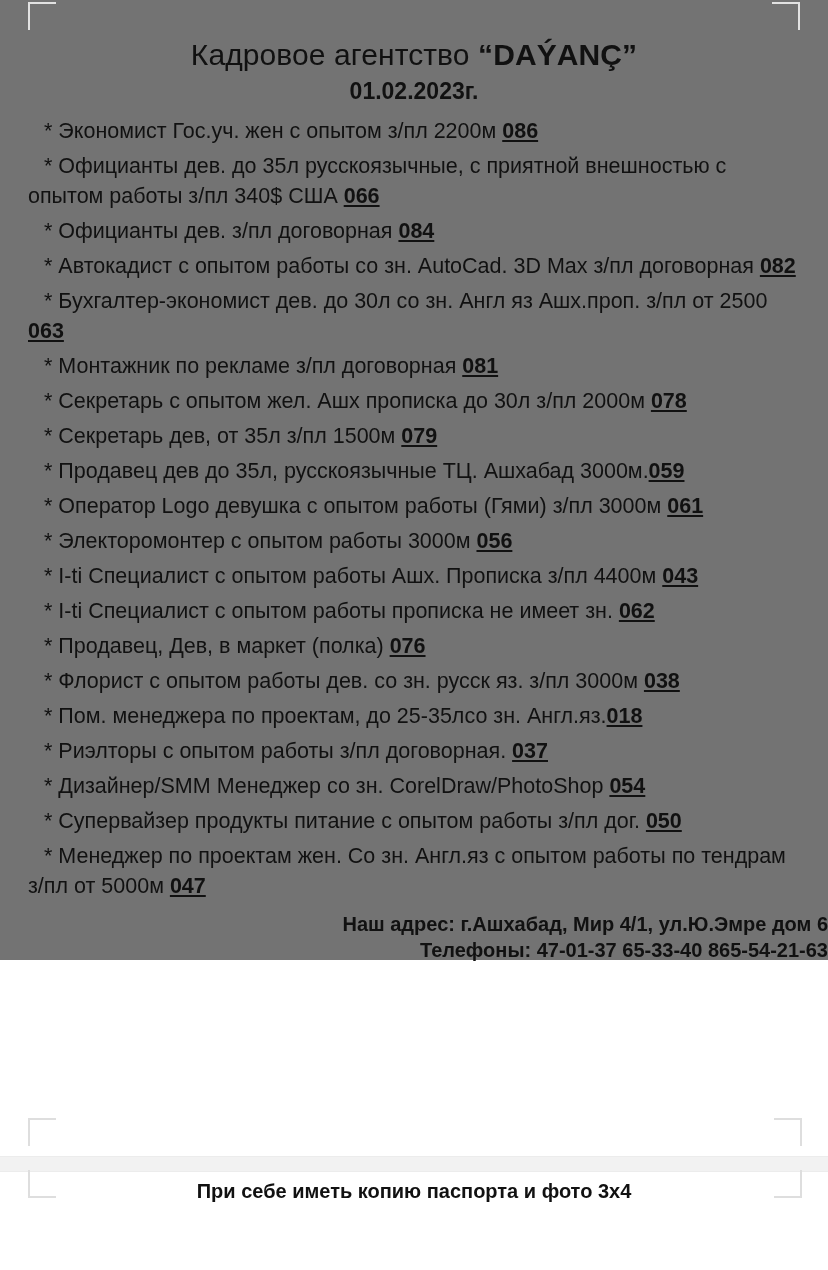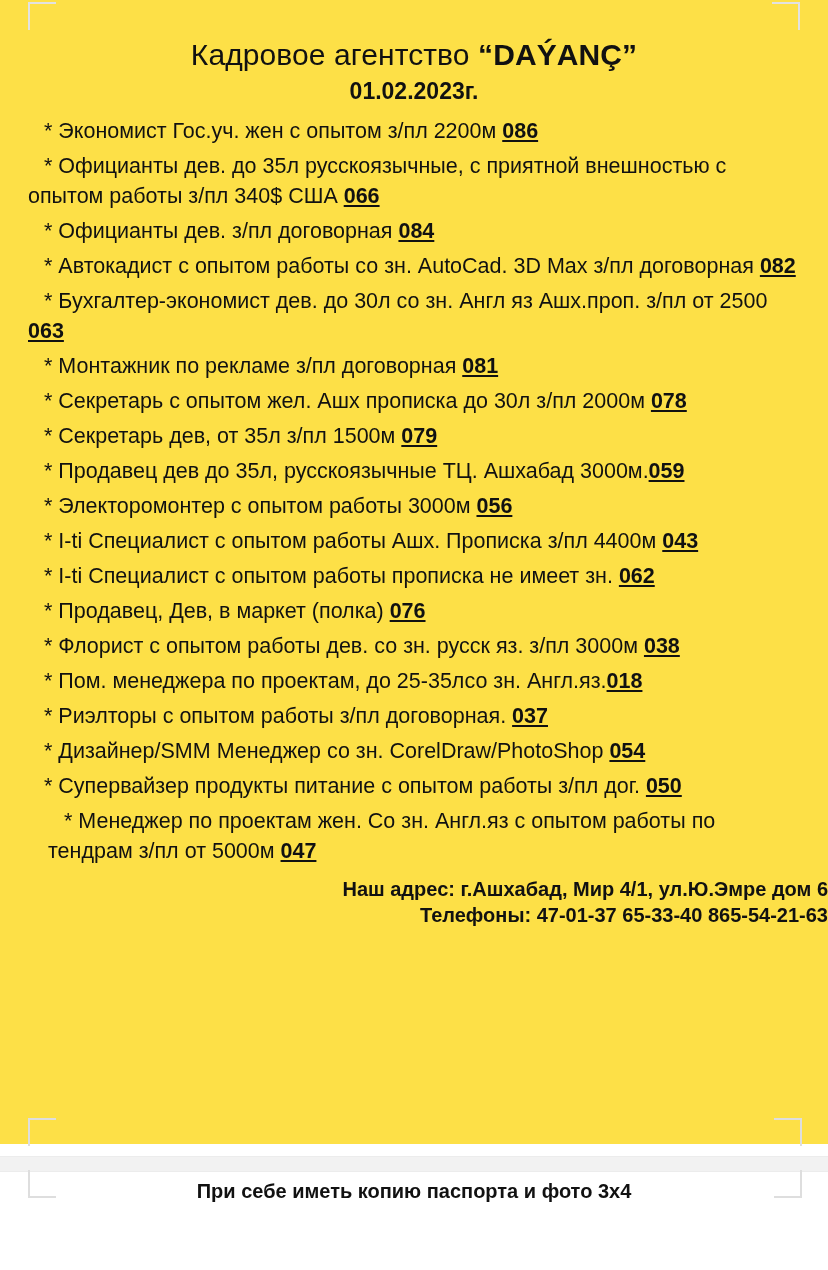--- a/index.html
+++ b/index.html
@@ -12,22 +12,22 @@
     height: 1270px;
     font-family: "Liberation Sans", sans-serif;
     color: #111111;
     position: relative;
     overflow: hidden;
   }
 
   .page {
     position: relative;
     width: 828px;
-    height: 1144px;
-    background: #fde047;
+    height: 960px;
+    background: #737373;
   }
 
   
   .corner {
     position: absolute;
     width: 26px;
     height: 26px;
     pointer-events: none;
   }
   .corner.tl-top   { top: 2px;    left: 28px;  border-left: 2px solid #e2e2e2; border-top: 2px solid #e2e2e2; }
@@ -77,21 +77,21 @@
     padding: 0 26px 0 28px;
   }
   .entry {
     font-size: 21.5px;
     line-height: 30px;
     color: #111111;
     margin-bottom: 5px;
     text-indent: 16px;
     word-spacing: 0px;
   }
-  .entry.tight { margin-bottom: 4px; margin-left: 20px; }
+  .entry.tight { margin-bottom: 4px; }
   .entry .code {
     text-decoration: underline;
     font-weight: bold;
     text-underline-offset: 2px;
   }
 
   
   .contact {
     text-align: right;
     font-weight: bold;
@@ -130,20 +130,21 @@
   <div class="listing">
     <div class="entry"><span>* Экономист Гос.уч. жен с опытом з/пл 2200м  </span><span class="code">086</span></div>
     <div class="entry"><span>* Официанты дев. до 35л русскоязычные, с приятной внешностью с опытом работы  з/пл 340$ США </span><span class="code">066</span></div>
     <div class="entry"><span>* Официанты дев. з/пл договорная </span><span class="code">084</span></div>
     <div class="entry"><span>* Автокадист с опытом работы со зн. AutoCad. 3D Max з/пл договорная </span><span class="code">082</span></div>
     <div class="entry"><span> * Бухгалтер-экономист дев. до 30л со зн.  Англ яз Ашх.проп. з/пл от 2500 </span><span class="code">063</span></div>
     <div class="entry"><span> * Монтажник по рекламе з/пл договорная  </span><span class="code">081</span></div>
     <div class="entry"><span> * Секретарь  с опытом жел. Ашх прописка до 30л з/пл 2000м </span><span class="code">078</span></div>
     <div class="entry"><span>* Секретарь дев, от 35л з/пл 1500м  </span><span class="code">079</span></div>
     <div class="entry"><span> *  Продавец дев до 35л, русскоязычные  ТЦ. Ашхабад 3000м.</span><span class="code">059</span></div>
+    <div class="entry"><span>* Оператор Logo девушка с опытом работы (Гями) з/пл 3000м </span><span class="code">061</span></div>
     <div class="entry"><span>* Электоромонтер  с опытом работы 3000м   </span><span class="code">056</span></div>
     <div class="entry"><span>* I-ti Специалист с опытом работы Ашх. Прописка з/пл 4400м  </span><span class="code">043</span></div>
     <div class="entry"><span>* I-ti Специалист с опытом работы прописка не имеет зн. </span><span class="code">062</span></div>
     <div class="entry"><span> * Продавец, Дев, в маркет (полка)  </span><span class="code">076</span></div>
     <div class="entry"><span>* Флорист с опытом работы дев. со зн. русск яз. з/пл 3000м  </span><span class="code">038</span></div>
     <div class="entry"><span> *  Пом. менеджера по проектам, до 25-35лсо зн. Англ.яз.</span><span class="code">018</span></div>
     <div class="entry"><span>* Риэлторы с опытом работы з/пл договорная.     </span><span class="code">037</span></div>
     <div class="entry"><span>* Дизайнер/SMM  Менеджер со зн. CorelDraw/PhotoShop </span><span class="code">054</span></div>
     <div class="entry"><span>* Супервайзер продукты питание с опытом работы з/пл дог. </span><span class="code">050</span></div>
     <div class="entry tight"><span> * Менеджер по проектам жен. Со зн. Англ.яз с опытом работы по тендрам з/пл от 5000м   </span><span class="code">047</span></div>

